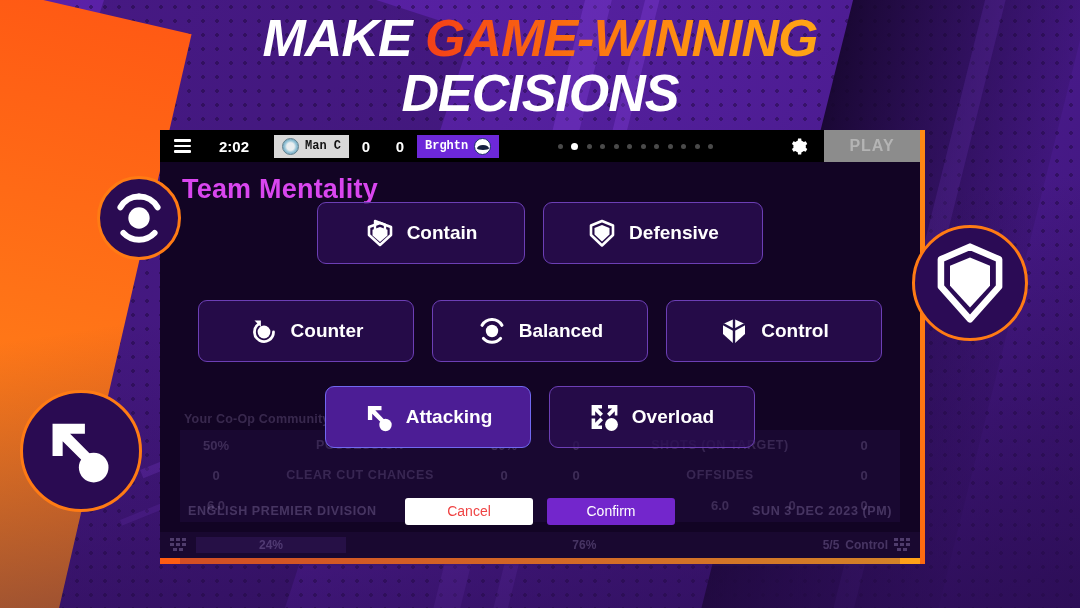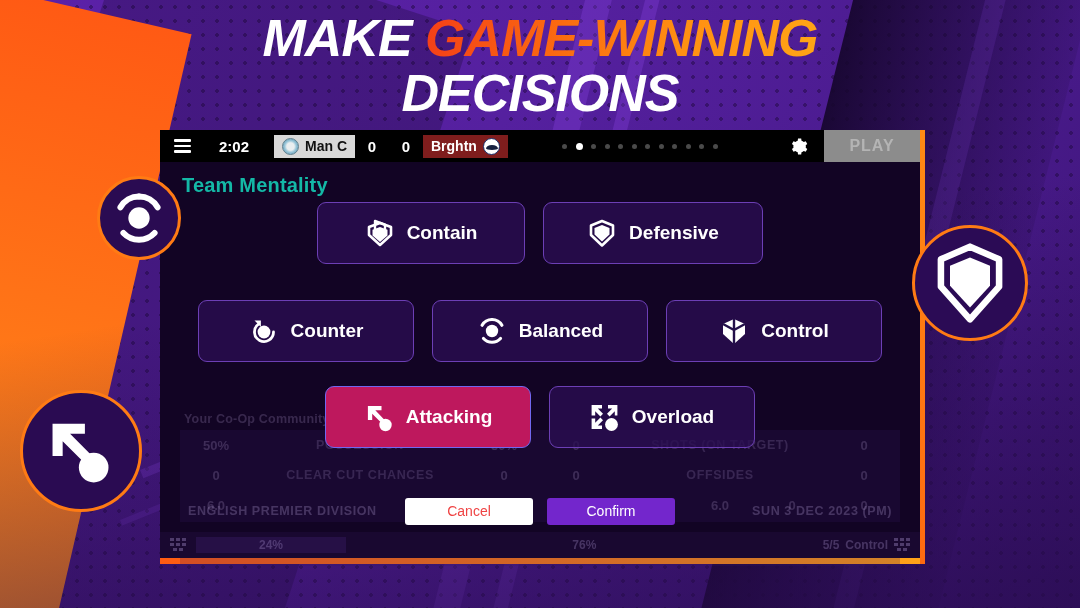--- a/index.html
+++ b/index.html
@@ -80,24 +80,24 @@
   #topbar {
     position:relative; height:32px; background:#000; display:flex; align-items:center;
     z-index:3;
   }
   .tb-menu { width:44px; display:flex; align-items:center; justify-content:center; cursor:pointer; }
   .burger { width:17px; }
   .burger i { display:block; height:2.6px; background:#fff; margin:3px 0; border-radius:1px; }
   .tb-clock { color:#fff; font-size:15px; font-weight:bold; width:60px; text-align:center; }
   .tb-team {
     display:flex; align-items:center; gap:6px; height:23px; padding:0 8px;
-    font-size:14px; font-weight:bold;
+    font-size:12px; font-weight:bold;font-family:Liberation Mono, monospace;
   }
   .tb-team.home { background:#d9d9d9; color:#111; margin-left:10px; }
-  .tb-team.away { background:#7f1d1d; color:#fff; }
+  .tb-team.away { background:#6d28d9; color:#fff; }
   .tb-score { color:#fff; font-size:15px; font-weight:bold; width:34px; text-align:center; }
   .crest { width:17px; height:17px; border-radius:50%; display:block; }
   .crest.mc {
     background:radial-gradient(circle,#e9eef0 35%,#98c5d8 55%,#7fb0c7 70%,#e9eef0 78%);
     border:1.6px solid #5e7f8d;
   }
   .crest.bh {
     background:#fff; border:1.6px solid #1b2f6b; position:relative; overflow:hidden;
   }
   .crest.bh::after{
@@ -141,31 +141,31 @@
   .bb-pct {
     font-size:12px; font-weight:bold; color:rgba(190,170,230,.28);
   }
   .bb-poss { width:150px; height:16px; background:rgba(90,50,160,.20); display:flex; align-items:center; justify-content:center; }
   .bb-mid { flex:1; display:flex; align-items:center; justify-content:center; }
   .bb-right { display:flex; align-items:center; gap:6px; }
 
   
   #mentality { position:absolute; left:0; right:0; top:32px; bottom:0; z-index:2; }
   #ment-title {
-    position:absolute; left:22px; top:12px; color:#14b8a6; font-size:20px; font-weight:bold;
+    position:absolute; left:22px; top:12px; color:#d946ef; font-size:27px; font-weight:bold;
     letter-spacing:.2px;
   }
   .m-row { position:absolute; display:flex; justify-content:center; gap:18px; width:100%; }
   .m-btn {
     height:62px; border:1.4px solid #6c3fb5; border-radius:9px;
     background:rgba(42,14,82,.78);
     display:flex; align-items:center; justify-content:center; gap:12px;
     color:#fff; font-size:19px; font-weight:bold; cursor:pointer;
   }
-  .m-btn.sel { background:#be185d; border-color:#7168f0;text-align:right; }
+  .m-btn.sel { background:#4c1d95; border-color:#7168f0;text-align:right; }
   .m-ico { width:30px; height:30px; flex:none; }
 
   
   #footer {
     position:absolute; left:0; right:0; bottom:26px; height:42px; z-index:2;
     display:flex; align-items:center; justify-content:center; gap:14px;
   }
   .f-btn {
     width:128px; height:27px; border-radius:3px; font-size:14px;
     display:flex; align-items:center; justify-content:center; cursor:pointer;

